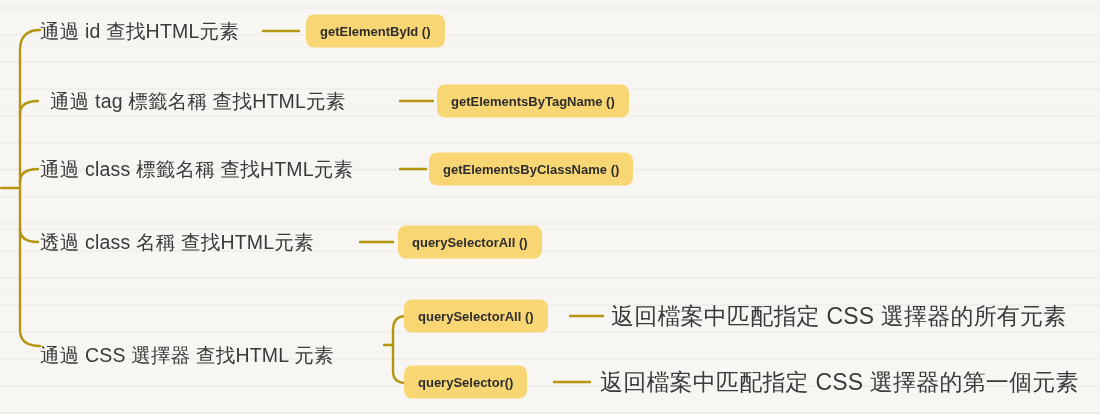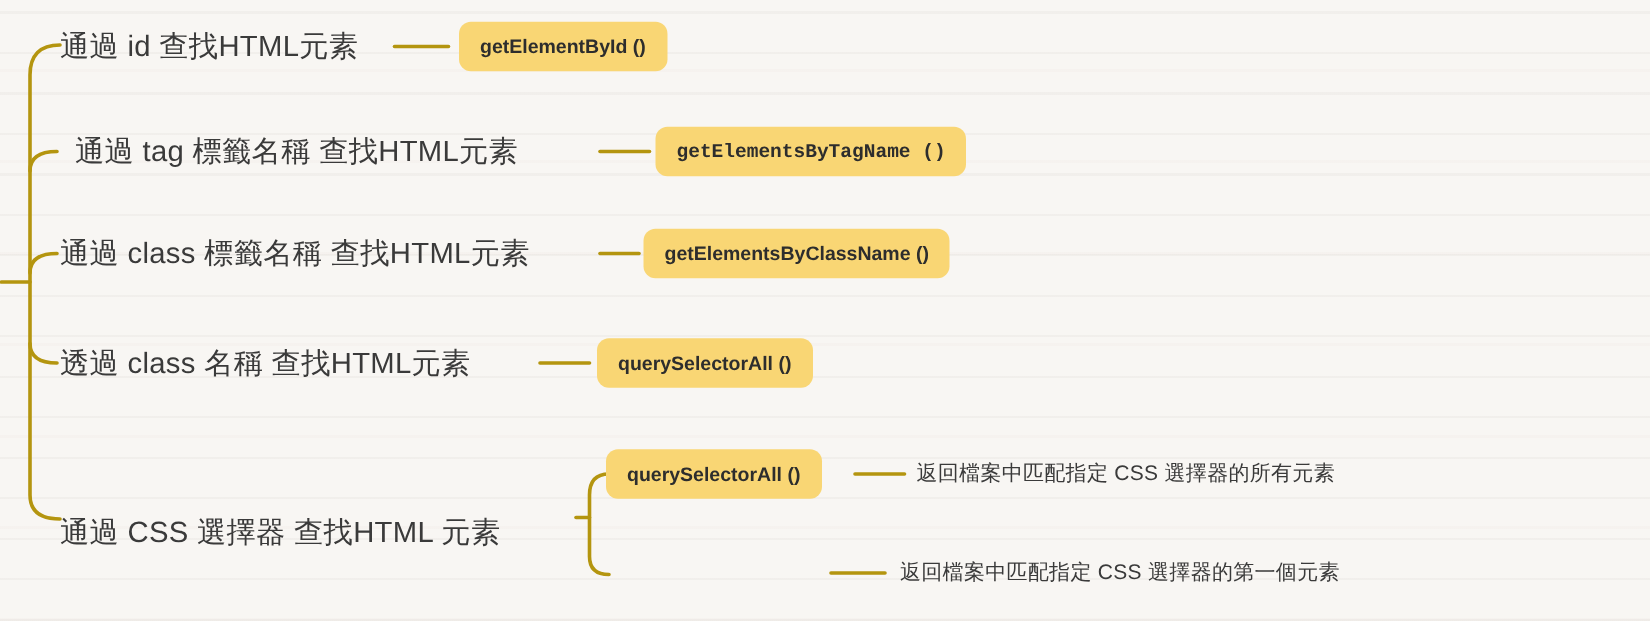--- a/index.html
+++ b/index.html
@@ -26,26 +26,26 @@
   }
   .node{
     position:absolute;transform:translateY(-50%);
     background:#f9d674;border-radius:8px;
     padding:4px 14px;white-space:nowrap;
     font-size:13px;font-weight:bold;color:#2d2d2d;
     line-height:25px;
   }
   .desc{
     position:absolute;transform:translateY(-50%);
-    font-size:14px;color:#3a3a3a;white-space:nowrap;
+    font-size:23px;color:#3a3a3a;white-space:nowrap;
     letter-spacing:0.2px;
   }
   
   .l1{left:40px;top:31px;}   .b1{left:306px;top:31px;}
-  .l2{left:50px;top:101px;}  .b2{left:437px;top:101px;font-family:Liberation Mono, monospace;}
+  .l2{left:50px;top:101px;}  .b2{left:437px;top:101px;}
   .l3{left:40px;top:169px;}  .b3{left:429px;top:169px;}
   .l4{left:40px;top:242px;}  .b4{left:398px;top:242px;}
   .l5{left:40px;top:355px;}
   .b5a{left:404px;top:316px;} .d5a{left:611px;top:316px;}
   .b5b{left:404px;top:382px;} .d5b{left:600px;top:382px;}
 </style>
 </head>
 <body>
 
 <div class="canvas">
@@ -78,15 +78,16 @@
   <div class="node b3">getElementsByClassName ()</div>
 
   <span class="label l4">透過 class 名稱 查找HTML元素</span>
   <div class="node b4">querySelectorAll ()</div>
 
   <span class="label l5">通過 CSS 選擇器 查找HTML 元素</span>
 
   <div class="node b5a">querySelectorAll ()</div>
   <span class="desc d5a">返回檔案中匹配指定 CSS 選擇器的所有元素</span>
 
+  <div class="node b5b">querySelector()</div>
   <span class="desc d5b">返回檔案中匹配指定 CSS 選擇器的第一個元素</span>
 
 </div>
 
 </body></html>

